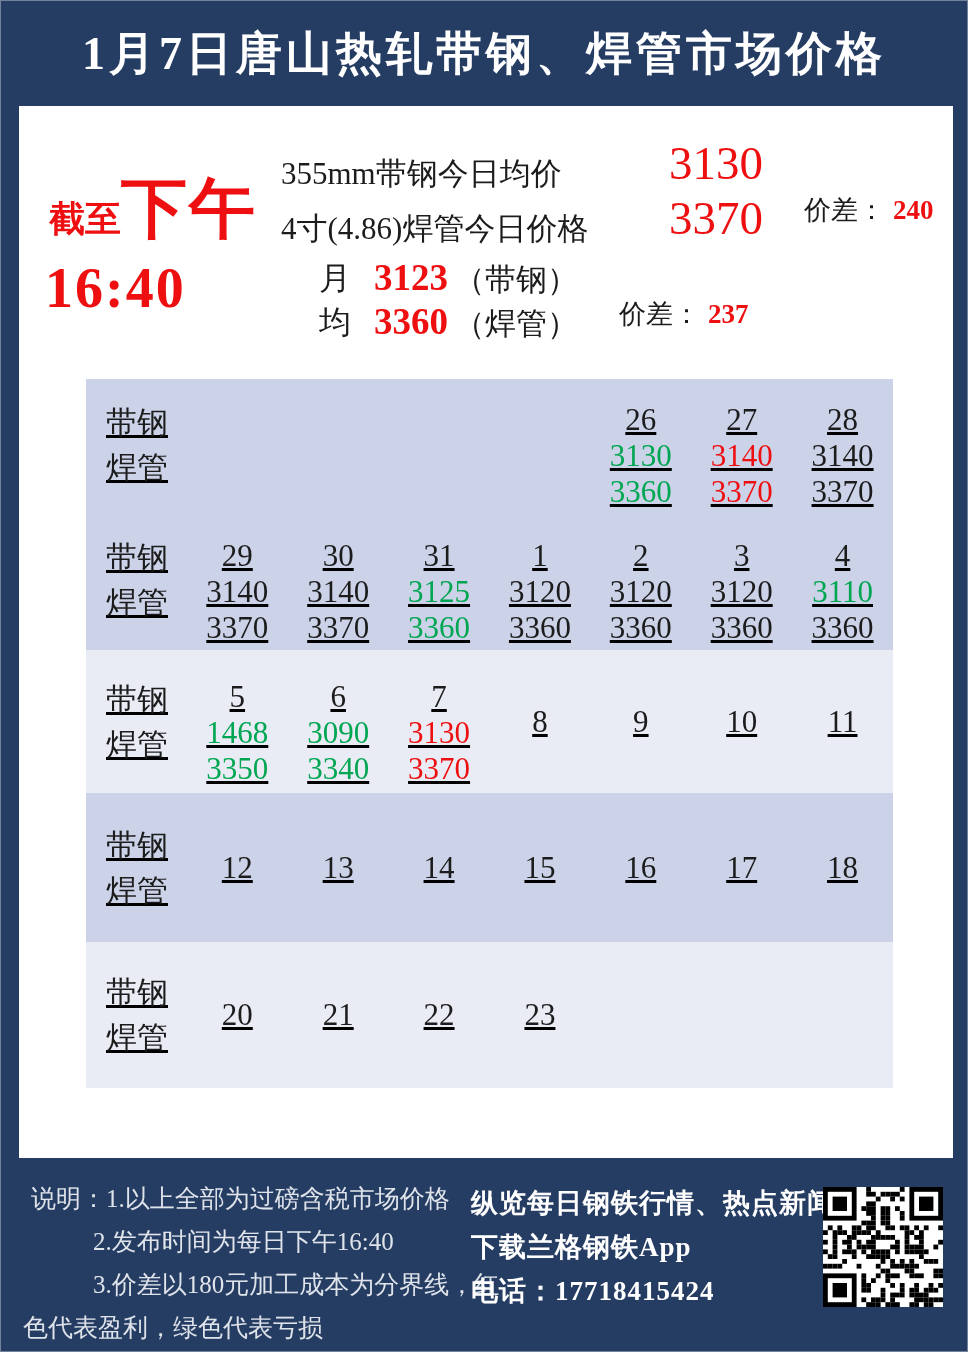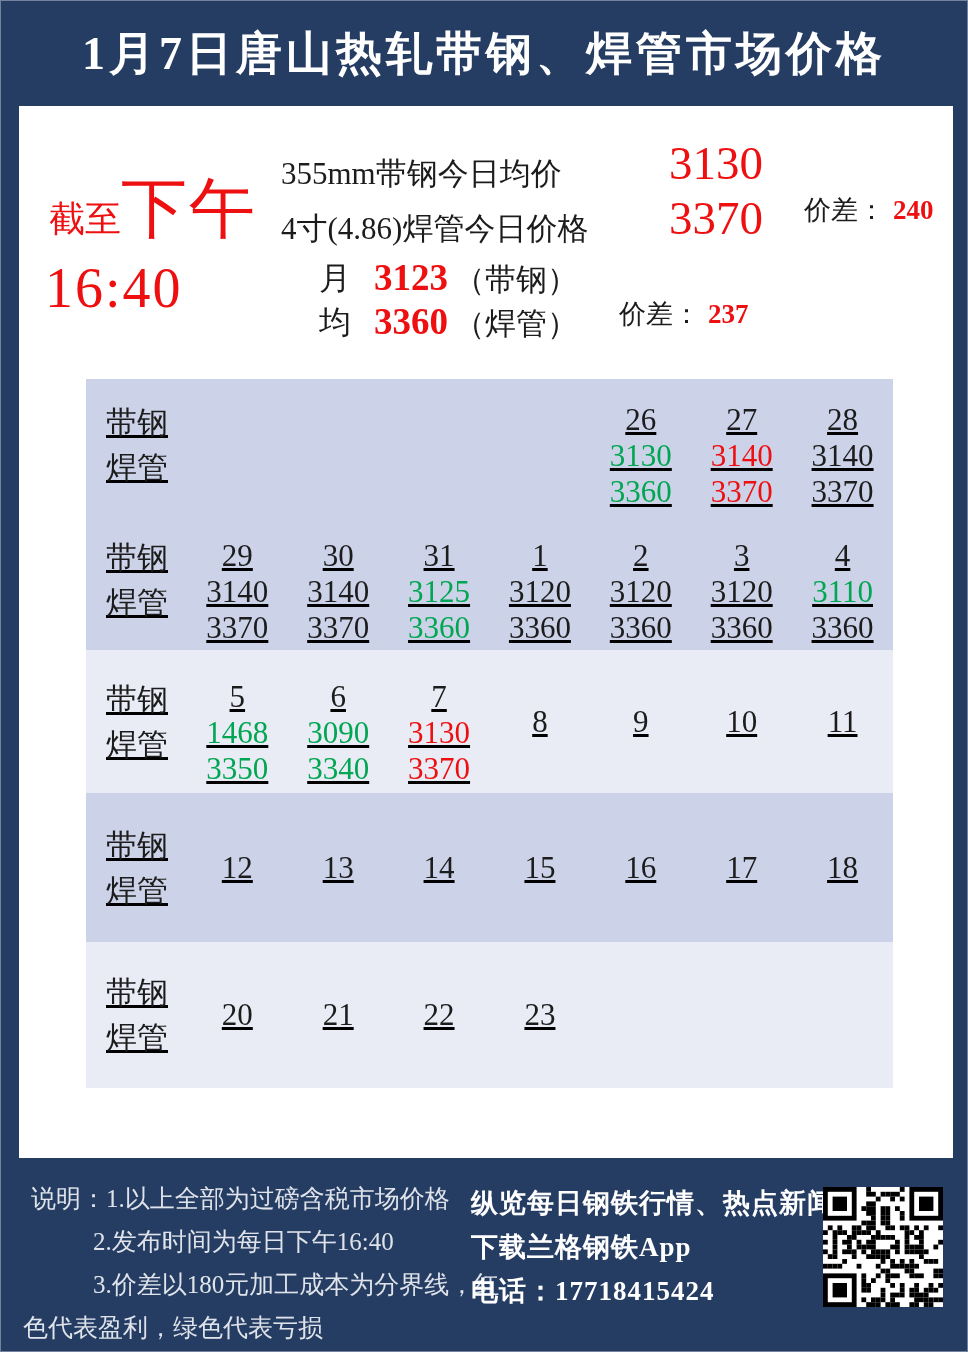--- a/index.html
+++ b/index.html
@@ -14,21 +14,21 @@
   
   .title-bar { position:absolute; left:0; top:0; width:100%; height:105px;
     display:flex; align-items:center; justify-content:center; }
   .title-bar h1 { color:var(--title_text,#fff); font-size:46px; font-weight:bold; letter-spacing:4px; }
 
   
   .card { position:absolute; left:18px; top:105px; width:934px; height:1052px;
     background:var(--card_bg,#fff); }
 
   
-  .cutoff { position:absolute; left:26px; top:58px; color:var(--accent_red,#ee1011); font-weight:normal; }
+  .cutoff { position:absolute; left:26px; top:58px; color:var(--accent_red,#ee1011); font-weight:bold; }
   .cutoff .line1 { display:flex; align-items:baseline; padding-left:4px; }
   .cutoff .pre  { font-size:36px; }
   .cutoff .big  { font-size:66px; letter-spacing:2px; }
   .cutoff .time { font-size:56px; letter-spacing:2px; margin-top:2px; }
 
   .sum-labels { position:absolute; left:262px; top:40px; color:var(--text_black,#1c1c1c); font-size:31px; }
   .sum-labels div { height:55px; line-height:55px; }
 
   .sum-values { position:absolute; left:638px; top:30px; width:118px; text-align:center;
     color:var(--accent_red,#ee1011); font-size:47px; }

